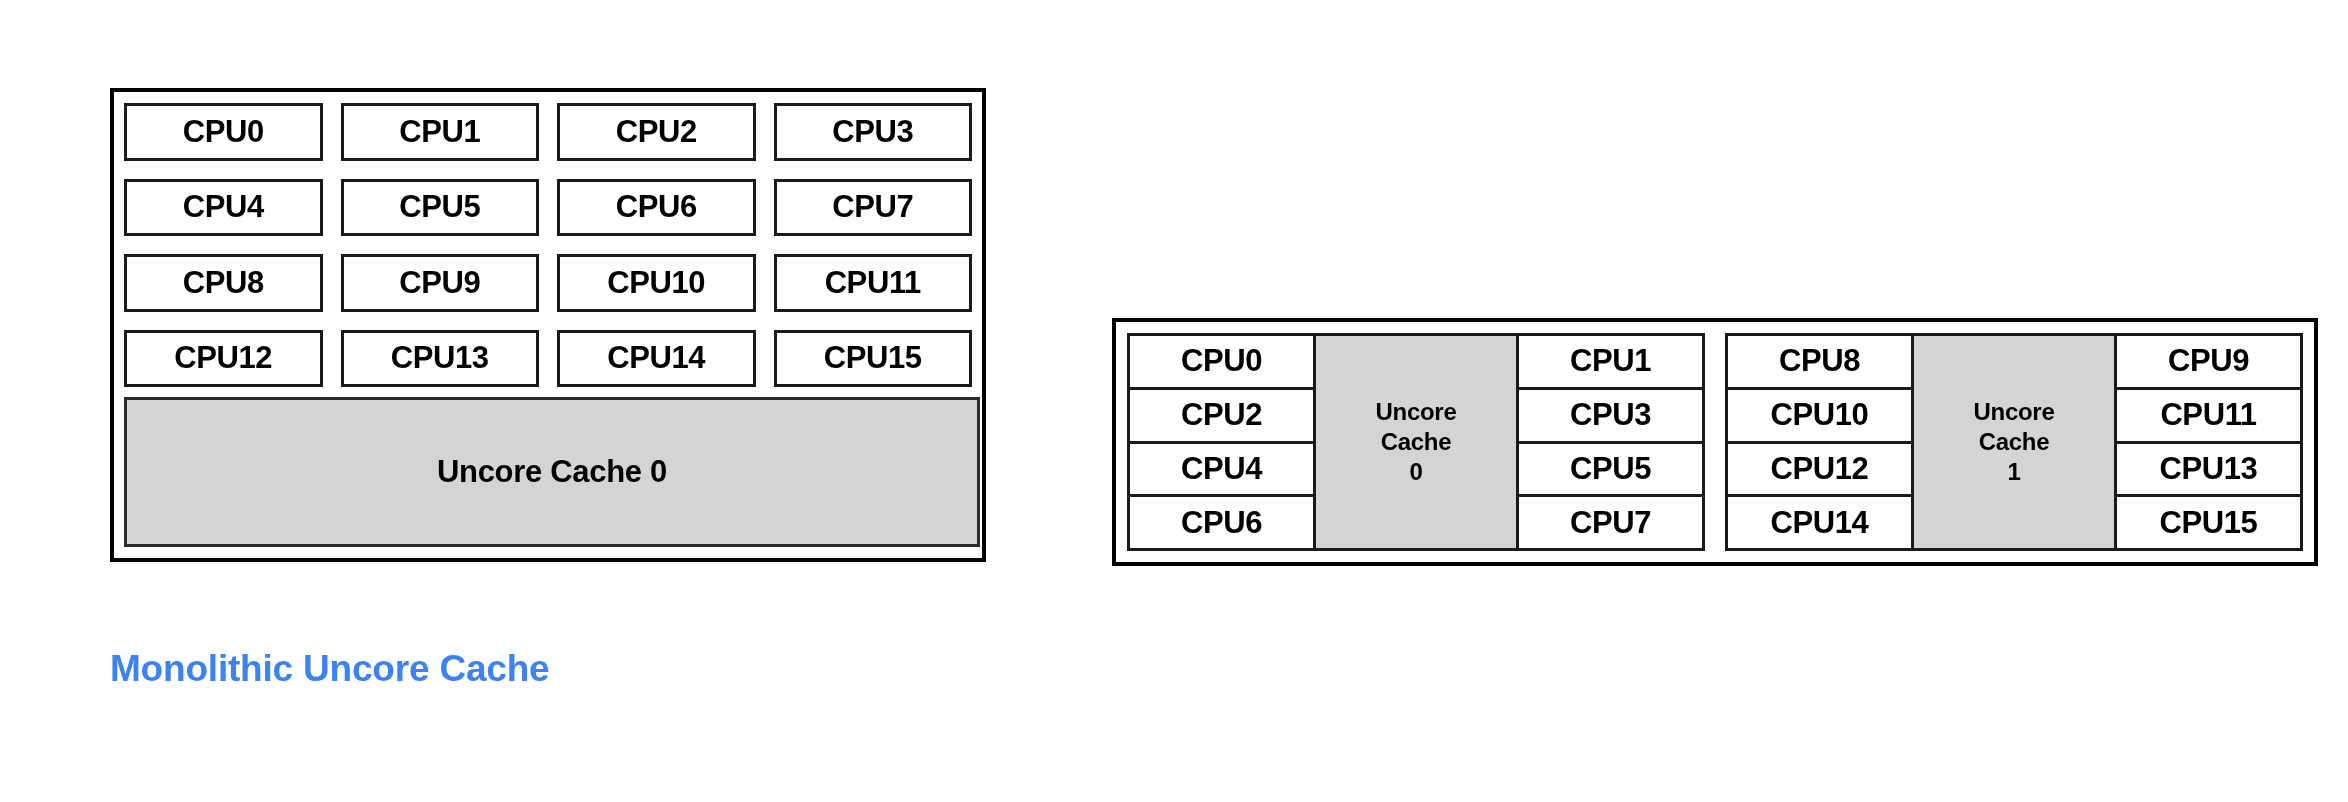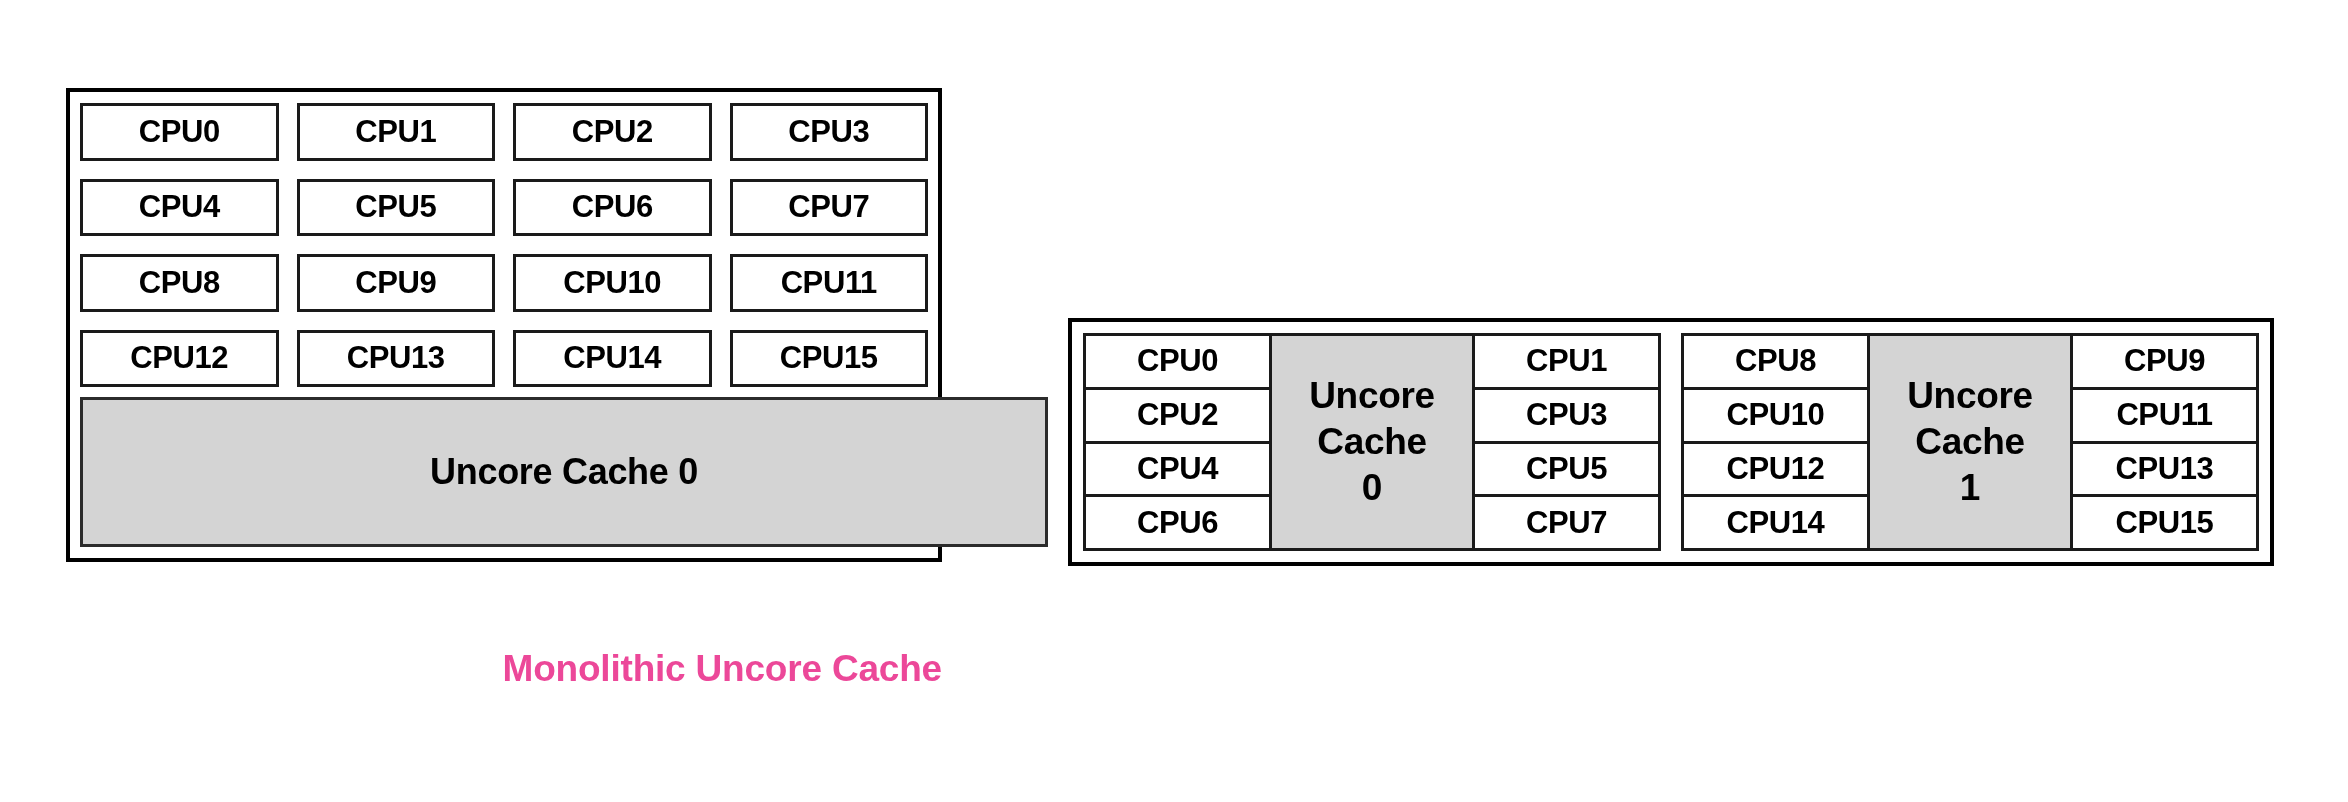--- a/index.html
+++ b/index.html
@@ -13,32 +13,33 @@
     height: 802px;
     position: relative;
     font-family: "Liberation Sans", sans-serif;
     overflow: hidden;
   }
 
   .canvas {
     position: absolute;
     inset: 0;
     background: #ffffff;
+    margin-left: 44px;
   }
 
   
   .figure { position: absolute; }
 
   .caption {
     position: absolute;
-    text-align: right;
+    text-align: left;
     font-family: "Liberation Sans", sans-serif;
     font-weight: bold;
     font-size: 37px;
-    color: #ec4899;
+    color: #3b82f6;
     letter-spacing: -0.2px;
     white-space: nowrap;
   }
 
   
   #mono-figure {
     left: 66px;
     top: 88px;
     width: 876px;
     height: 474px;
@@ -69,31 +70,31 @@
     font-family: "Liberation Sans", sans-serif;
     font-weight: bold;
     font-size: 31px;
     color: #000000;
     letter-spacing: -0.4px;
   }
   #mono-cache {
     position: absolute;
     left: 10px;
     top: 305px;
-    width: 968px;
+    width: 856px;
     height: 150px;
     background: #d4d4d4;
     border: 3px solid #2b2b2b;
     box-sizing: border-box;
     display: flex;
     align-items: center;
     justify-content: center;
     font-family: "Liberation Sans", sans-serif;
     font-weight: bold;
-    font-size: 36px;
+    font-size: 31px;
     color: #000000;
     letter-spacing: -0.3px;
   }
   #mono-caption {
     left: 66px;
     top: 648px;
     width: 876px;
   }
 
   
@@ -151,21 +152,21 @@
   .split-cache {
     flex: 0 0 200px;
     background: #d4d4d4;
     display: flex;
     flex-direction: column;
     align-items: center;
     justify-content: center;
     box-sizing: border-box;
     font-family: "Liberation Sans", sans-serif;
     font-weight: bold;
-    font-size: 37px;
+    font-size: 24px;
     color: #000000;
     line-height: 1.25;
     letter-spacing: -0.3px;
   }
   .split-cache span { display: block; }
 
   #split-caption {
     left: 1068px;
     top: 648px;
     width: 1206px;

